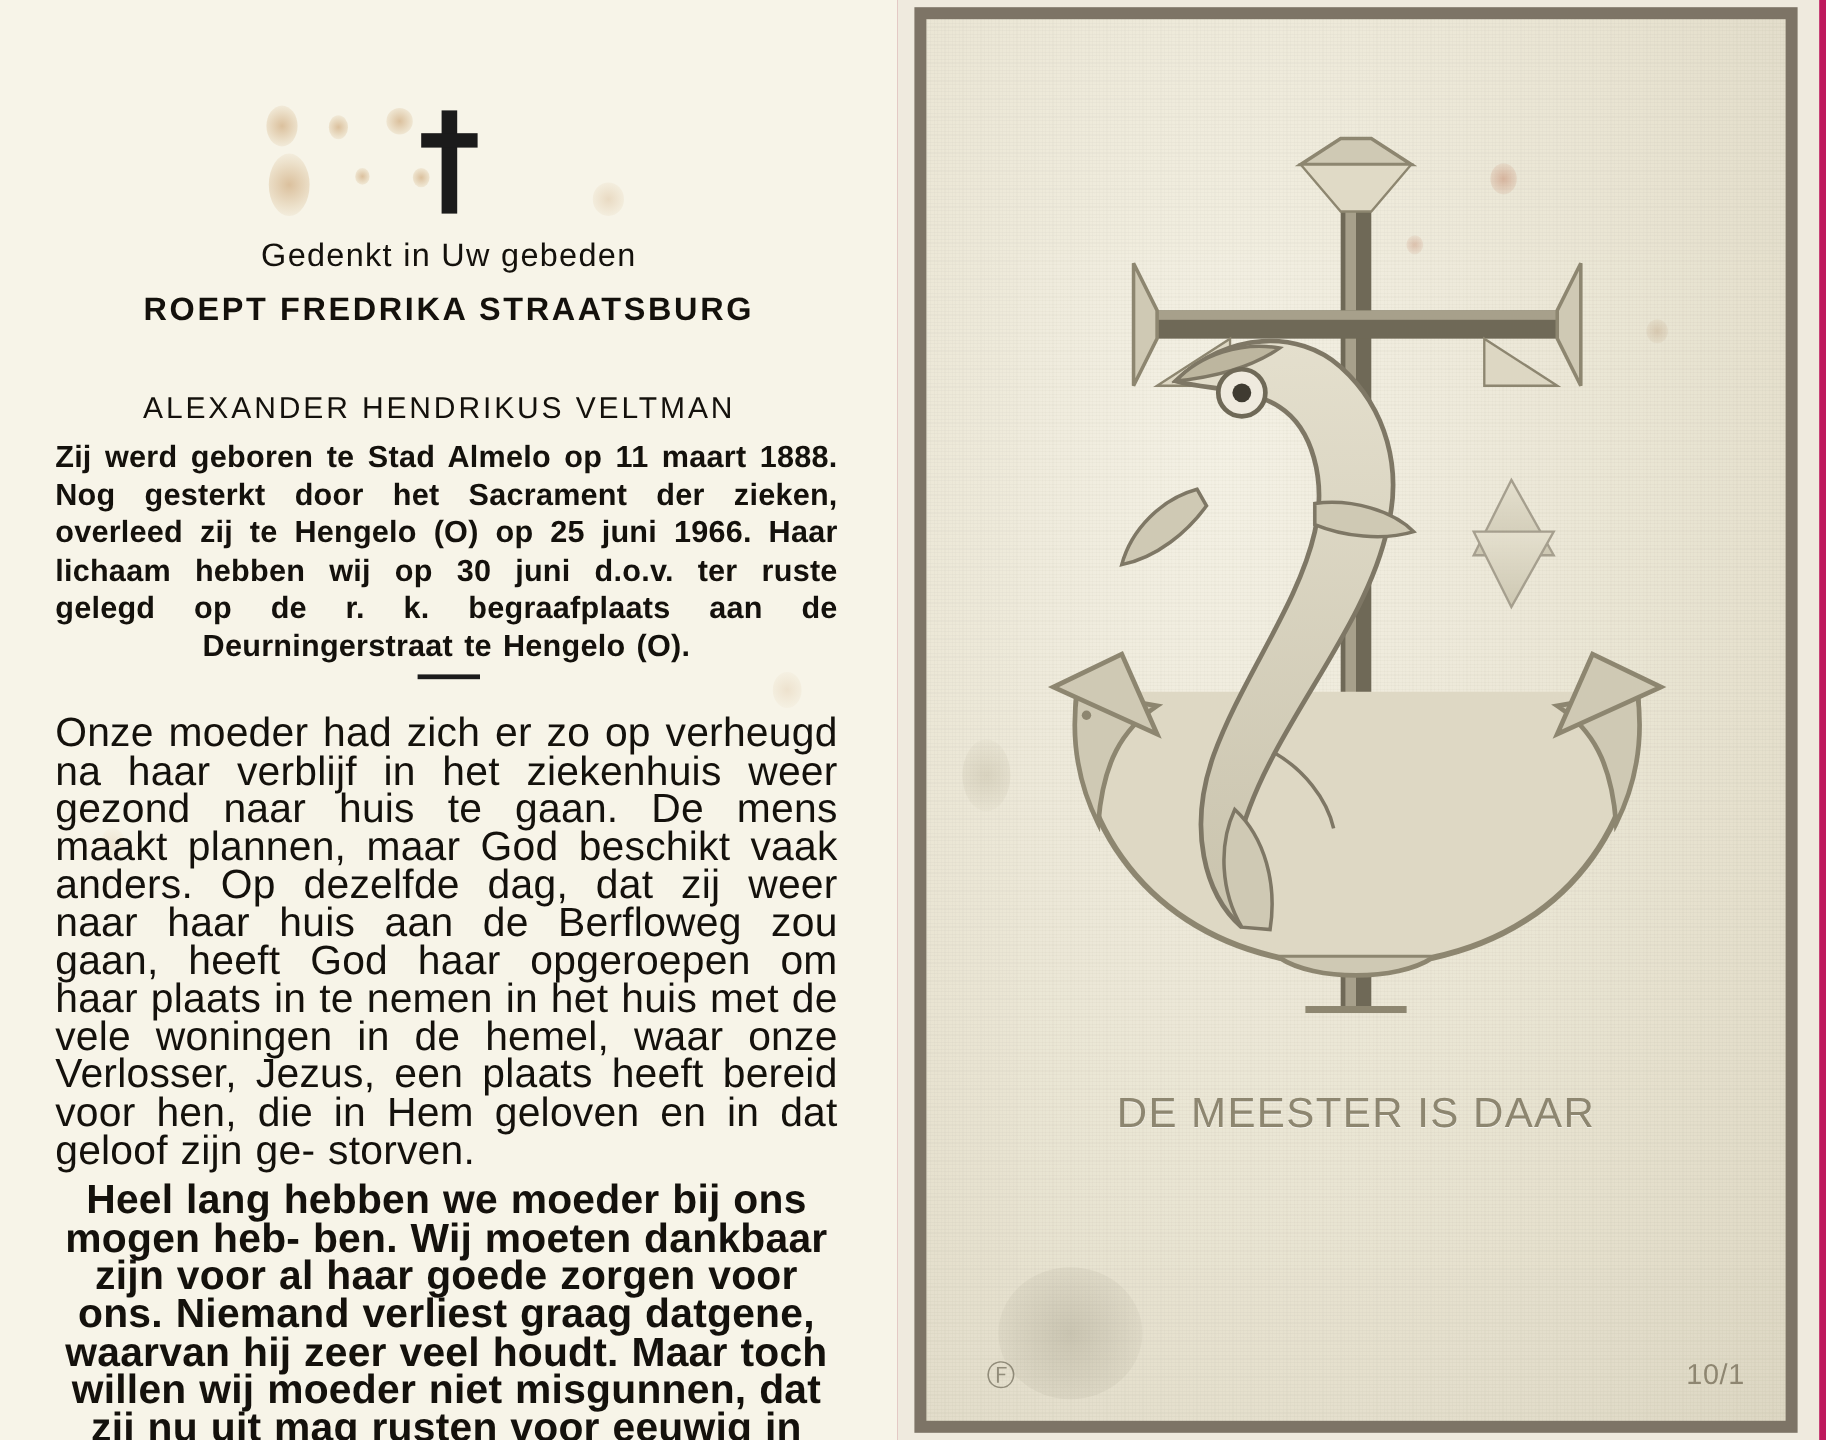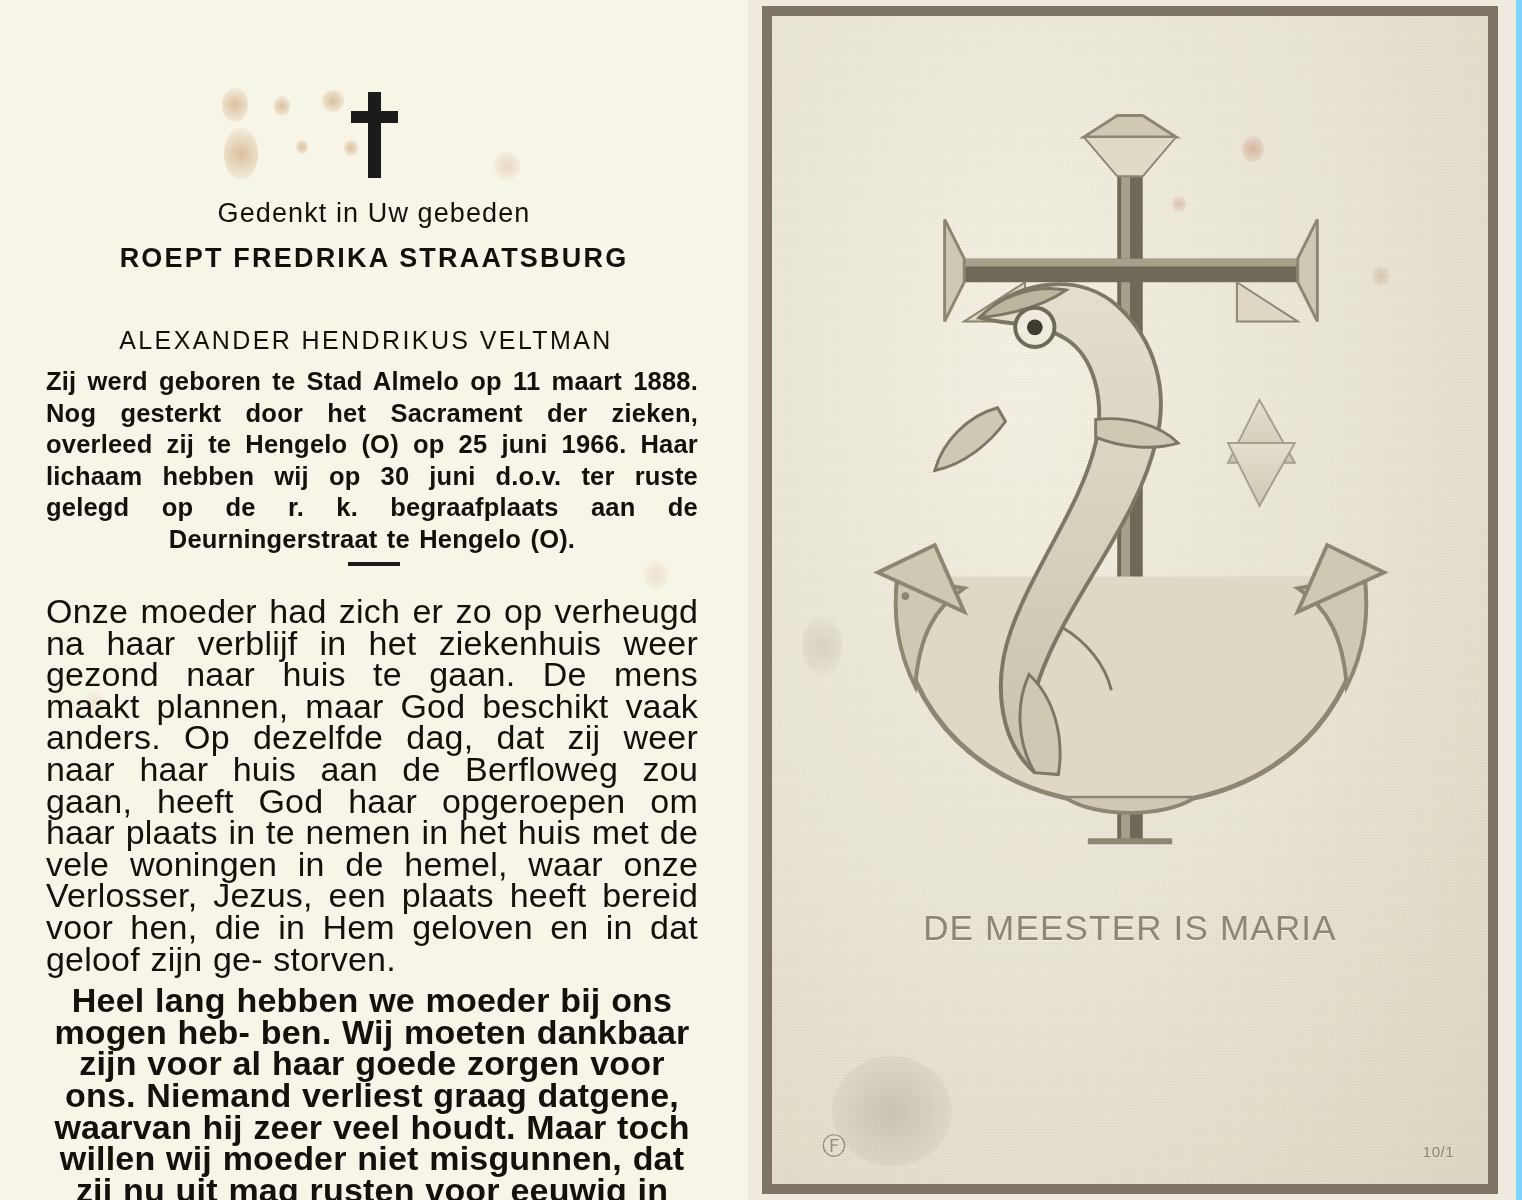--- a/index.html
+++ b/index.html
@@ -11,21 +11,21 @@
     width: 1522px;
     height: 1200px;
     overflow: hidden;
     font-family: "Liberation Sans", sans-serif;
   }
   .card {
     position: relative;
     width: 1522px;
     height: 1200px;
     display: flex;
-    background: #7dd3fc;
+    background: #be185d;
   }
 
   
   .left-page {
     position: relative;
     width: 748px;
     height: 1200px;
     background: #f7f4e8;
     box-sizing: border-box;
     padding: 0;
@@ -223,21 +223,21 @@
     color: #8d8670;
     font-size: 35px;
     letter-spacing: 1.2px;
     line-height: 44px;
     text-shadow: 0 1px 0 rgba(255,255,255,.55);
   }
   .ref-number {
     position: absolute;
     right: 34px;
     bottom: 24px;
-    font-size: 15px;
+    font-size: 24px;
     color: #8e8671;
     letter-spacing: .5px;
     margin-left: 17px;
   }
   .maker-mark {
     position: absolute;
     left: 50px;
     bottom: 22px;
     font-size: 24px;
     color: #6f6a58;
@@ -345,21 +345,21 @@
             <path d="M230,388 C200,396 174,422 166,452 C196,446 222,424 238,402 Z" fill="#cfc9b4" stroke="#7e7765" stroke-width="3"></path>
             <path d="M330,400 C362,396 396,406 414,424 C388,432 354,428 330,418 Z" fill="#cfc9b4" stroke="#7e7765" stroke-width="3"></path>
             <path d="M268,760 C250,730 248,690 262,660 C288,684 298,724 292,762 Z" fill="#cfc9b4" stroke="#7e7765" stroke-width="3"></path>
             <path d="M296,612 C320,626 340,650 346,676" fill="none" stroke="#7e7765" stroke-width="3"></path>
           </g>
 
           <circle cx="136" cy="580" r="4" fill="#8d8670"></circle>
         </svg>
 
         <div class="motto">
-          <div>DE MEESTER IS MARIA</div>
+          <div>DE MEESTER IS DAAR</div>
         </div>
 
         <div class="maker-mark">Ⓕ</div>
         <div class="ref-number">10/1</div>
       </div>
     </div>
   </div>
 </div>
 
 </body></html>

